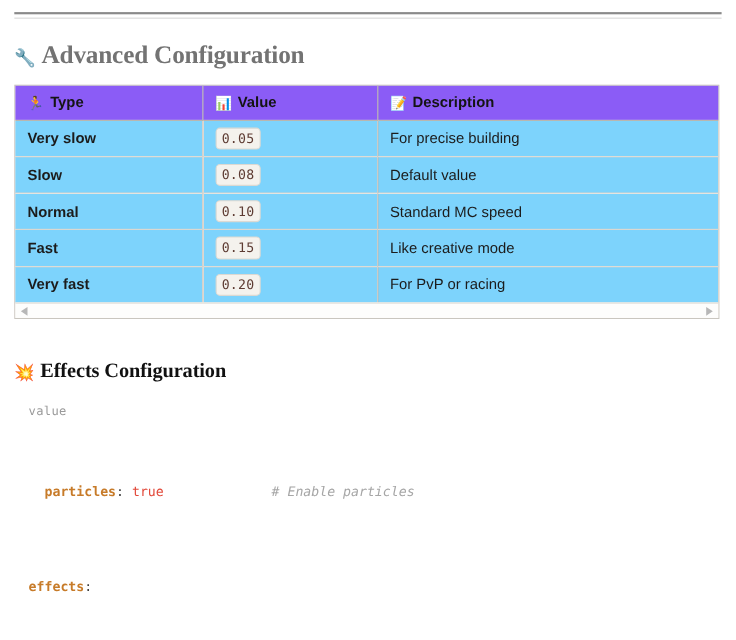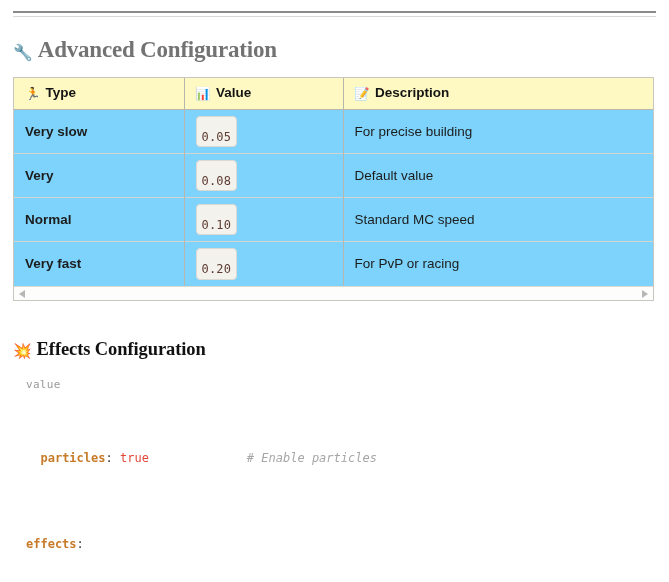--- a/index.html
+++ b/index.html
@@ -75,21 +75,21 @@
     border-collapse: collapse;
     width: 100%;
     table-layout: fixed;
     font-family: "Liberation Sans", sans-serif;
   }
   table.speeds col.c1 { width: 170px; }
   table.speeds col.c2 { width: 159px; }
   table.speeds col.c3 { width: 310px; }
 
   table.speeds thead th {
-    background: #fef9c3;
+    background: #8b5cf6;
     border-bottom: 1px solid #b9b6ae;
     border-right: 1px solid #b9b6ae;
     text-align: left;
     padding: 7px 10px 7px 11px;
     font-size: 13.5px;
     font-weight: bold;
     color: #141414;
     font-family: "Liberation Sans", sans-serif;
     height: 17px;
     vertical-align: middle;
@@ -118,21 +118,21 @@
   table.speeds tbody td:last-child { border-right: 0; }
   td.type-cell { font-weight: bold; color: #101010; }
   td.desc-cell { font-weight: normal; color: #222222; }
 
   code.val {
     font-family: "DejaVu Sans Mono", "Liberation Mono", monospace;
     font-size: 12px;
     background: #f4f2ed;
     border: 1px solid #dcd9d2;
     border-radius: 4px;
-    padding: 14px 5px 2px 5px;
+    padding: 3px 5px 2px 5px;
     color: #5d3b32;
     letter-spacing: 0.2px;
     display: inline-block;
     line-height: 1.1;
   }
 
   
   .tbl-scrollbar {
     height: 14px;
     background: #fdfdfc;
@@ -212,28 +212,33 @@
           </th>
         </tr>
       </thead>
       <tbody>
         <tr>
           <td class="type-cell">Very slow</td>
           <td><code class="val">0.05</code></td>
           <td class="desc-cell">For precise building</td>
         </tr>
         <tr>
-          <td class="type-cell">Very</td>
+          <td class="type-cell">Slow</td>
           <td><code class="val">0.08</code></td>
           <td class="desc-cell">Default value</td>
         </tr>
         <tr>
           <td class="type-cell">Normal</td>
           <td><code class="val">0.10</code></td>
           <td class="desc-cell">Standard MC speed</td>
+        </tr>
+        <tr>
+          <td class="type-cell">Fast</td>
+          <td><code class="val">0.15</code></td>
+          <td class="desc-cell">Like creative mode</td>
         </tr>
         <tr>
           <td class="type-cell">Very fast</td>
           <td><code class="val">0.20</code></td>
           <td class="desc-cell">For PvP or racing</td>
         </tr>
       </tbody>
     </table>
 
     <div class="tbl-scrollbar">

